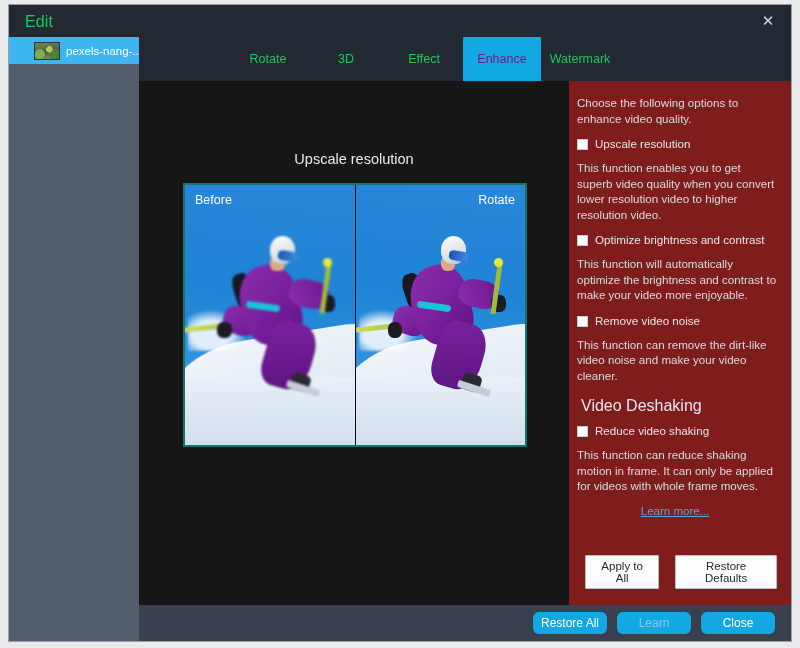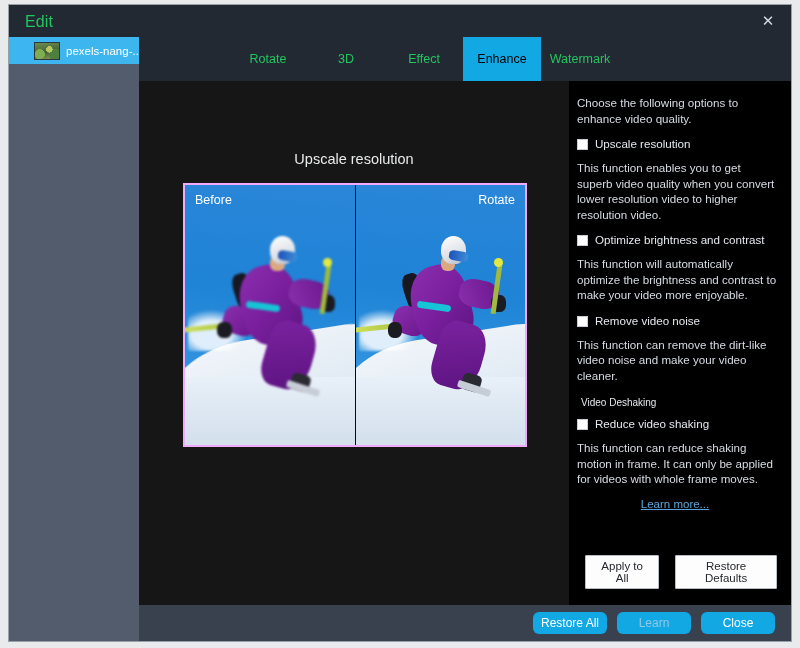--- a/index.html
+++ b/index.html
@@ -117,21 +117,21 @@
     display: flex;
     align-items: center;
     justify-content: center;
     font-size: 12.5px;
     color: #22c55e;
     cursor: pointer;
     box-sizing: border-box;
   }
   .tab.active {
     background: #12a8e4;
-    color: #000000;
+    color: #701a75;
   }
 
   
   .canvas {
     position: absolute;
     left: 130px;
     top: 76px;
     width: 430px;
     height: 526px;
     background: #161616;
@@ -143,21 +143,21 @@
     text-align: center;
     font-size: 14.5px;
     color: #e8eaec;
   }
   .preview-frame {
     position: absolute;
     left: 44px;
     top: 102px;
     width: 344px;
     height: 264px;
-    border: 2px solid #f0abfc;
+    border: 2px solid #0f766e;
     box-sizing: border-box;
     display: flex;
     background: #000;
   }
   .half {
     position: relative;
     width: 50%;
     height: 100%;
     overflow: hidden;
   }
@@ -330,21 +330,21 @@
   .half.before .skier { filter: blur(0.8px); }
   .half.before .sky, .half.before .snow { filter: blur(0.6px); }
 
   
   .panel {
     position: absolute;
     left: 560px;
     top: 76px;
     right: 0;
     height: 526px;
-    background: #000000;
+    background: #7f1d1d;
     box-sizing: border-box;
     padding: 14px 14px 0 8px;
   }
   .p-desc {
     font-size: 11.6px;
     color: #d7dbe2;
     line-height: 15.5px;
     margin: 0 0 11px 0;
   }
   .p-row {
@@ -363,21 +363,21 @@
     margin-right: 7px;
     flex: 0 0 auto;
     cursor: pointer;
   }
   .p-label {
     font-size: 11.6px;
     color: #e4e7ec;
     line-height: 14px;
   }
   .group-label {
-    font-size: 10px;
+    font-size: 16px;
     color: #e4e7ec;
     margin: 14px 0 9px 4px;
   }
   .learn-more {
     display: block;
     text-align: center;
     font-size: 11.5px;
     color: #5aa4d8;
     text-decoration: underline;
     margin-top: 11px;

